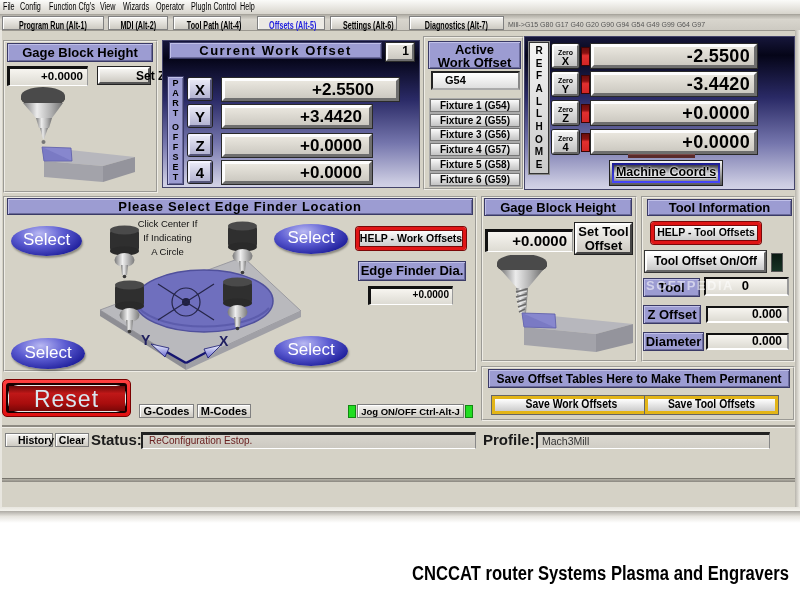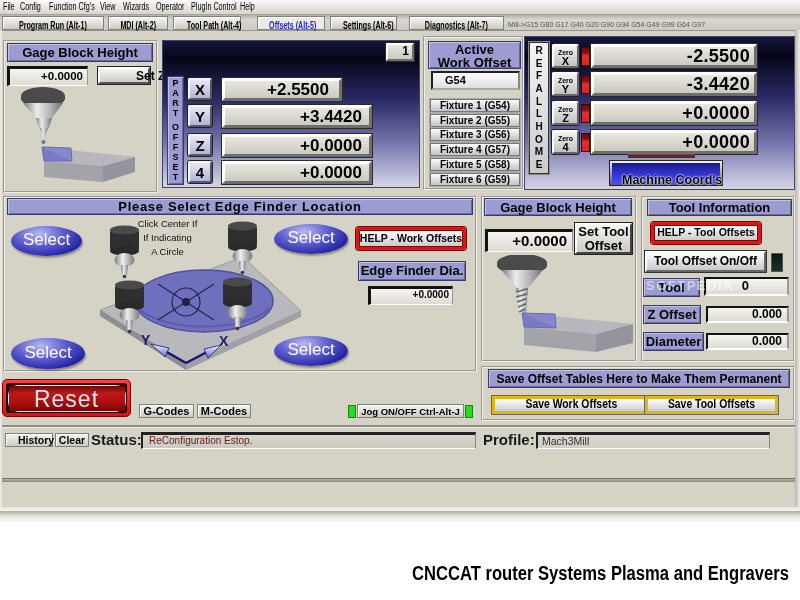--- a/index.html
+++ b/index.html
@@ -64,39 +64,40 @@
     <polygon points="32,42 40,42 36,53 35,53" fill="url(#g1)"></polygon>
     <circle cx="35.5" cy="56" r="2" fill="#777"></circle>
     <polygon points="34,61 127,71 95,80 36,75" fill="#b7b7bd"></polygon>
     <polygon points="36,75 95,80 95,96 36,91" fill="#a3a3aa"></polygon>
     <polygon points="95,80 127,71 127,86 95,96" fill="#94949c"></polygon>
     <polygon points="34,61 63,62 64,75 36,75" fill="#8787ce" stroke="#5a5aa8" stroke-width="0.8"></polygon>
     <polygon points="34,61 64,75 36,75" fill="#7070bc" opacity="0.55"></polygon>
   </svg>
 
   <div class="abs" style="left:162px;top:40px;width:258px;height:148px;background:linear-gradient(#16163a 0%, #050518 12%, #2a2a66 40%, #7576ad 70%, #c9c9e0 96%, #d2d2e6 100%);border:1px solid #44446a;"></div>
+  <div class="abs t" style="left:169px;top:42px;width:213px;height:17px;line-height:16px;letter-spacing:1.5px;">Current Work Offset</div>
   <div class="abs dro" style="left:386px;top:43px;width:28px;height:18px;border-width:2px;font-size:12px;line-height:13px;padding-right:3px;">1</div>
   <div class="abs t vert" style="left:167px;top:76px;width:17px;height:109px;font-size:9px;line-height:9px;padding:2px 0;">
     <span>P</span>
       <span>A</span>
       <span>R</span>
       <span>T</span>
       <span style="height:3px;"></span>
       <span>O</span>
       <span>F</span>
       <span>F</span>
       <span>S</span>
       <span>E</span>
       <span>T</span>
   </div>
   <div class="abs axb" style="left:188px;top:78px;width:24px;height:22px;font-size:15px;line-height:19px;">X</div>
   <div class="abs axb" style="left:188px;top:105px;width:24px;height:22px;font-size:15px;line-height:19px;">Y</div>
   <div class="abs axb" style="left:188px;top:134px;width:24px;height:22px;font-size:15px;line-height:19px;">Z</div>
   <div class="abs axb" style="left:188px;top:161px;width:24px;height:22px;font-size:15px;line-height:19px;">4</div>
-  <div class="abs dro" style="left:222px;top:78px;width:120px;height:23px;font-size:17px;line-height:18px;padding-right:10px;">+2.5500</div>
+  <div class="abs dro" style="left:222px;top:78px;width:177px;height:23px;font-size:17px;line-height:18px;padding-right:22px;">+2.5500</div>
   <div class="abs dro" style="left:222px;top:105px;width:150px;height:23px;font-size:17px;line-height:18px;padding-right:7px;">+3.4420</div>
   <div class="abs dro" style="left:222px;top:134px;width:150px;height:23px;font-size:17px;line-height:18px;padding-right:7px;">+0.0000</div>
   <div class="abs dro" style="left:222px;top:161px;width:150px;height:23px;font-size:17px;line-height:18px;padding-right:7px;">+0.0000</div>
 
   <div class="abs groove" style="left:423px;top:36px;width:101px;height:154px;"></div>
   <div class="abs t" style="left:428px;top:41px;width:93px;height:28px;line-height:13px;padding-top:1px;">Active<br>Work Offset</div>
   <div class="abs" style="left:431px;top:71px;width:89px;height:19px;background:linear-gradient(#fff,#dedede);border:2px solid;border-color:#222 #888 #aaa #222;color:#000;font-size:11px;font-weight:bold;line-height:15px;padding-left:12px;">G54</div>
   <div class="abs fixb" style="left:430px;top:99px;width:90px;height:13px;line-height:12px;">Fixture 1 (G54)</div>
   <div class="abs fixb" style="left:430px;top:114px;width:90px;height:13px;line-height:12px;">Fixture 2 (G55)</div>
   <div class="abs fixb" style="left:430px;top:128px;width:90px;height:13px;line-height:12px;">Fixture 3 (G56)</div>
@@ -136,21 +137,21 @@
   <div class="abs led" style="left:582px;top:48px;width:7px;height:17px;"></div>
   <div class="abs led" style="left:582px;top:76px;width:7px;height:17px;"></div>
   <div class="abs led" style="left:582px;top:105px;width:7px;height:17px;"></div>
   <div class="abs led" style="left:582px;top:134px;width:7px;height:17px;"></div>
   <div class="abs dro" style="left:591px;top:44px;width:166px;height:24px;font-size:18px;line-height:19px;padding-right:4px;letter-spacing:0.3px;">-2.5500</div>
   <div class="abs dro" style="left:591px;top:72px;width:166px;height:24px;font-size:18px;line-height:19px;padding-right:4px;letter-spacing:0.3px;">-3.4420</div>
   <div class="abs dro" style="left:591px;top:101px;width:166px;height:24px;font-size:18px;line-height:19px;padding-right:4px;letter-spacing:0.3px;">+0.0000</div>
   <div class="abs dro" style="left:591px;top:130px;width:166px;height:24px;font-size:18px;line-height:19px;padding-right:4px;letter-spacing:0.3px;">+0.0000</div>
   <div class="abs" style="left:628px;top:154px;width:67px;height:4px;background:#5a2a2a;border-top:1px solid #7a4a4a;"></div>
   <div class="abs" style="left:609px;top:160px;width:114px;height:26px;background:linear-gradient(#f4f4f4,#5a5a5a);border:1px solid #222;padding:2px;">
-    <div style="width:100%;height:100%;background:linear-gradient(#1a1a90,#4848ff);padding:10px;">
+    <div style="width:100%;height:100%;background:linear-gradient(#1a1a90,#4848ff);padding:2px;text-decoration:underline;">
       <div style="width:100%;height:100%;background:linear-gradient(#3a3a42 0%,#d4d4d8 55%,#8a8a92 100%);color:#000;font-weight:bold;font-size:12.5px;text-align:center;line-height:14px;white-space:nowrap;text-shadow:0 0 2px #fff,0 0 2px #fff;">Machine Coord's</div>
     </div>
   </div>
 
   <div class="abs groove" style="left:3px;top:196px;width:474px;height:176px;"></div>
   <div class="abs t" style="left:7px;top:198px;width:466px;height:17px;line-height:16px;font-size:13px;letter-spacing:0.7px;">Please Select Edge Finder Location</div>
   <div class="abs" style="left:110px;top:217px;width:115px;text-align:center;font-size:9.5px;color:#111;line-height:14px;">Click Center If<br>If Indicating<br>A Circle</div>
   <div class="abs sel" style="left:11px;top:226px;width:71px;height:30px;line-height:28px;">Select</div>
   <div class="abs sel" style="left:274px;top:224px;width:74px;height:30px;line-height:28px;">Select</div>
   <div class="abs sel" style="left:11px;top:338px;width:74px;height:31px;line-height:29px;">Select</div>

